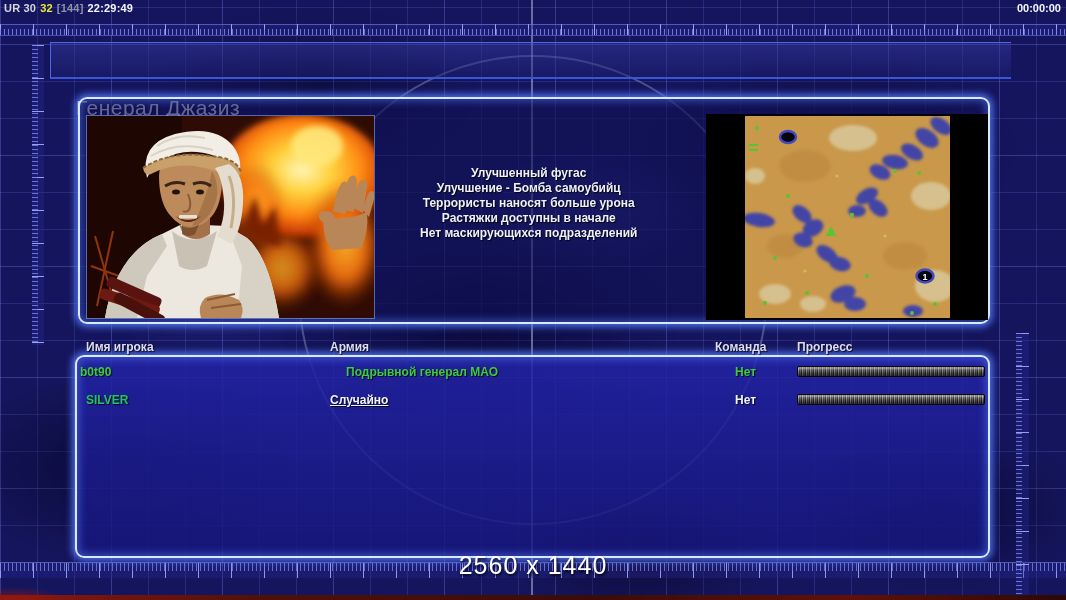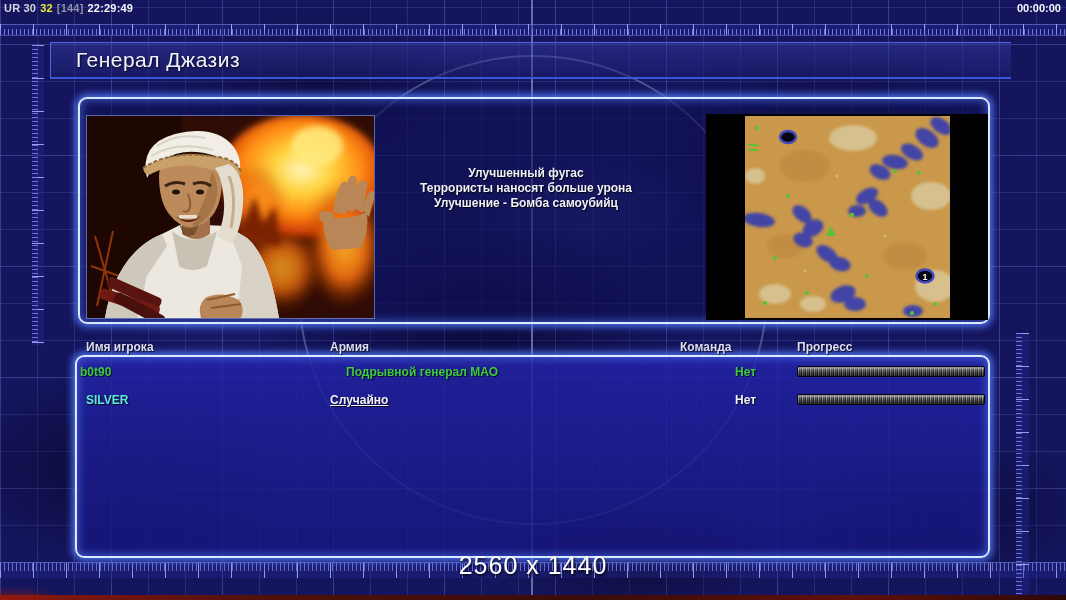--- a/index.html
+++ b/index.html
@@ -71,21 +71,21 @@
   .s-bracket { color:#8f93a8; } .s-clock { color:#f6f6fa; }
   .status-right { position:absolute; right:5px; top:2px; font-size:11px; font-weight:bold;
     color:#f6f6fa; z-index:6; }
 
   
   .title-bar { position:absolute; left:50px; top:42px; width:961px; height:37px; z-index:4;
     background:linear-gradient(180deg, rgba(58,62,170,.45), rgba(28,30,110,.45));
     border-top:1px solid #4a66e0; border-left:1px solid #4a66e0;
     border-bottom:2px solid #3a56d8; }
   .title-bar h1 { font-size:21px; font-weight:400; color:#f2f3fa; line-height:34px;
-    padding-left:25px; letter-spacing:.5px; text-shadow:1px 1px 2px rgba(0,0,10,.8); }
+    padding-left:25px; letter-spacing:.5px; text-shadow:1px 1px 2px rgba(0,0,10,.8);margin-top:48px; }
 
   
   .glow-box { position:absolute; border:2px solid #d9e9ff; border-radius:9px; z-index:4;
     box-shadow:0 0 7px 3px rgba(85,125,255,.85), inset 0 0 9px 2px rgba(85,125,255,.55); }
   .content-box { left:78px; top:97px; width:912px; height:227px;
     background:rgba(16,16,84,.62); }
   .table-box { left:75px; top:355px; width:915px; height:203px;
     background:linear-gradient(180deg, rgba(36,36,170,.78), rgba(22,22,124,.72));
     background-color:rgba(24,24,130,.35); }
 
@@ -97,21 +97,21 @@
     font-size:12px; font-weight:bold; color:#eef0fa; line-height:15px;
     text-shadow:1px 1px 1px rgba(0,0,8,.95);text-align:center; }
 
   .minimap-frame { position:absolute; left:706px; top:114px; width:282px; height:206px;
     background:#000; z-index:5; }
   .minimap-frame svg { position:absolute; left:39px; top:2px; width:205px; height:202px; }
 
   
   .col-head { position:absolute; top:340px; font-size:12px; font-weight:bold;
     color:#dcdcf2; z-index:5; text-shadow:1px 1px 1px rgba(0,0,8,.8); }
-  .ch-name { left:86px; } .ch-army { left:330px; } .ch-team { left:680px; } .ch-prog { left:797px; }
+  .ch-name { left:86px; } .ch-army { left:330px; } .ch-team { left:715px; } .ch-prog { left:797px; }
 
   .p-row span { position:absolute; font-size:12px; font-weight:bold; z-index:5;
     text-shadow:1px 1px 1px rgba(0,0,8,.8); }
   .r1 .p-name { left:80px; top:365px; } .r1 .p-army { left:330px; top:365px; }
   .r1 .p-team { left:735px; top:365px; }
   .r2 .p-name { left:86px; top:393px; } .r2 .p-army { left:330px; top:393px;text-decoration:underline; }
   .r2 .p-team { left:735px; top:393px; }
 
   .progress-bar { position:absolute; width:188px; height:11px; z-index:5;
     border:1px solid #05050a; border-radius:2px;
@@ -223,22 +223,24 @@
           <rect x="26" y="186" width="55" height="11" rx="4" fill="#4a100c" transform="rotate(28 50 190)"></rect>
           <path d="M118,182 q16,-8 34,2 q6,8 2,18 l-40,0 q-4,-12 4,-20 z" fill="#b98757"></path>
           <path d="M120,184 l28,-6 M124,192 l30,-4" stroke="#8a5c34" stroke-width="2" fill="none"></path>
         </g>
       </g>
     </svg>
   </div>
 
   <div class="bonus-list">
     <div>Улучшенный фугас</div>
+    <div>Улучшение - Бомба самоубийц</div>
     <div>Террористы наносят больше урона</div>
-    <div>Улучшение - Бомба самоубийц</div>
+    <div>Растяжки доступны в начале</div>
+    <div>Нет маскирующихся подразделений</div>
   </div>
 
   <div class="minimap-frame">
     <svg viewBox="0 0 205 202" aria-hidden="true">
       <defs>
           <filter id="mb">
             <feGaussianBlur stdDeviation="1.6"></feGaussianBlur>
           </filter>
         </defs>
       <rect width="205" height="202" fill="#c9984a"></rect>
@@ -309,21 +311,21 @@
   <div class="glow-box table-box"></div>
 
   <div class="p-row r1">
     <span class="p-name" style="color: rgb(62, 203, 62);">b0t90</span>
     <span class="p-army" style="color: rgb(62, 203, 62); padding-left: 16px;">Подрывной генерал МАО</span>
     <span class="p-team" style="color: rgb(62, 203, 62);">Нет</span>
   </div>
   <div class="progress-bar pb1"></div>
 
   <div class="p-row r2">
-    <span class="p-name" style="color: #5eead4; text-align: center;">SILVER</span>
+    <span class="p-name" style="color: #22c55e; text-align: center;">SILVER</span>
     <span class="p-army" style="color: rgb(242, 242, 248);">Случайно</span>
     <span class="p-team" style="color: rgb(242, 242, 248);">Нет</span>
   </div>
   <div class="progress-bar pb2"></div>
 
   <div class="footer-res">2560 x 1440</div>
 
 </div>
 
 </body></html>

